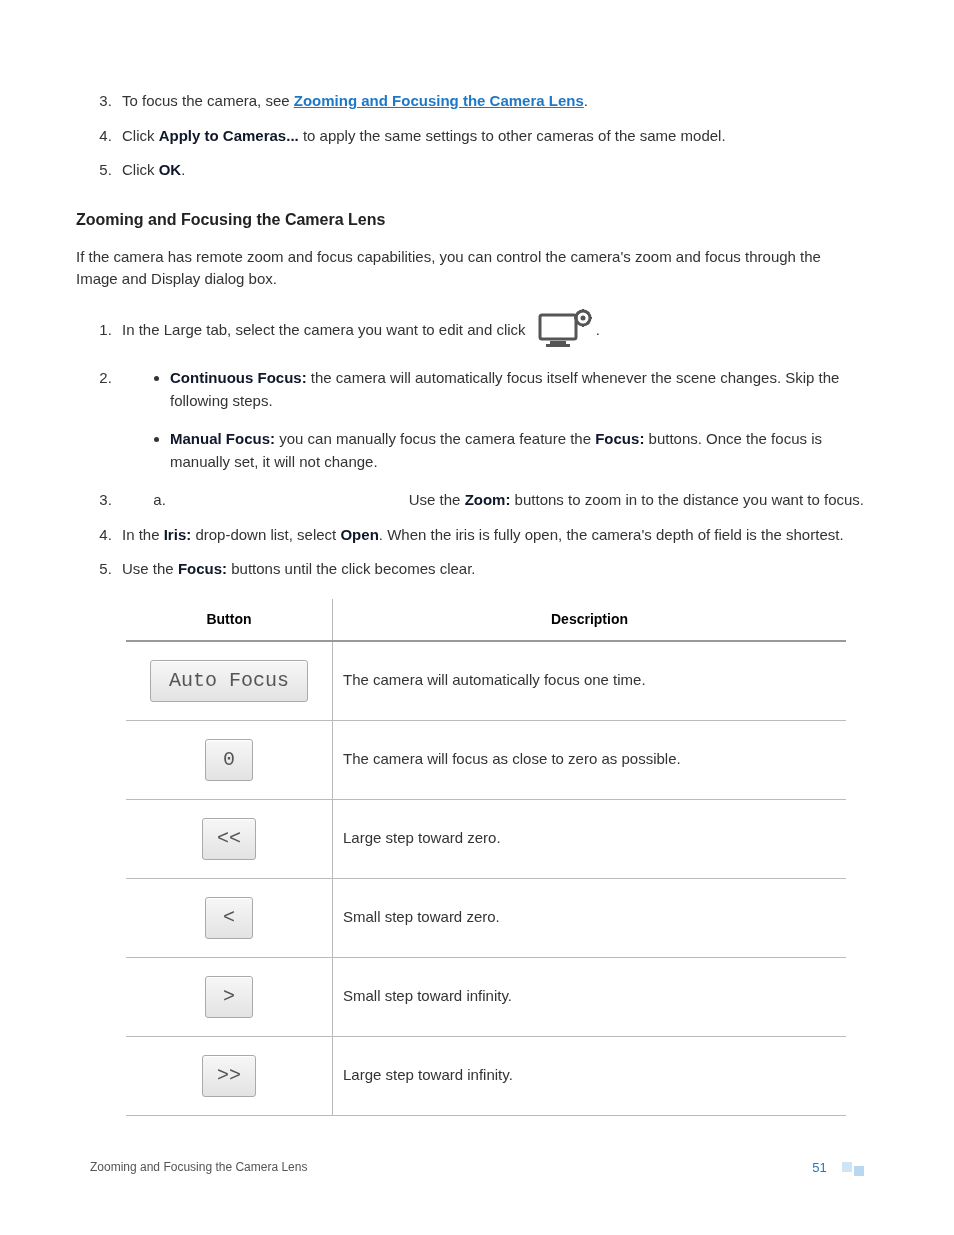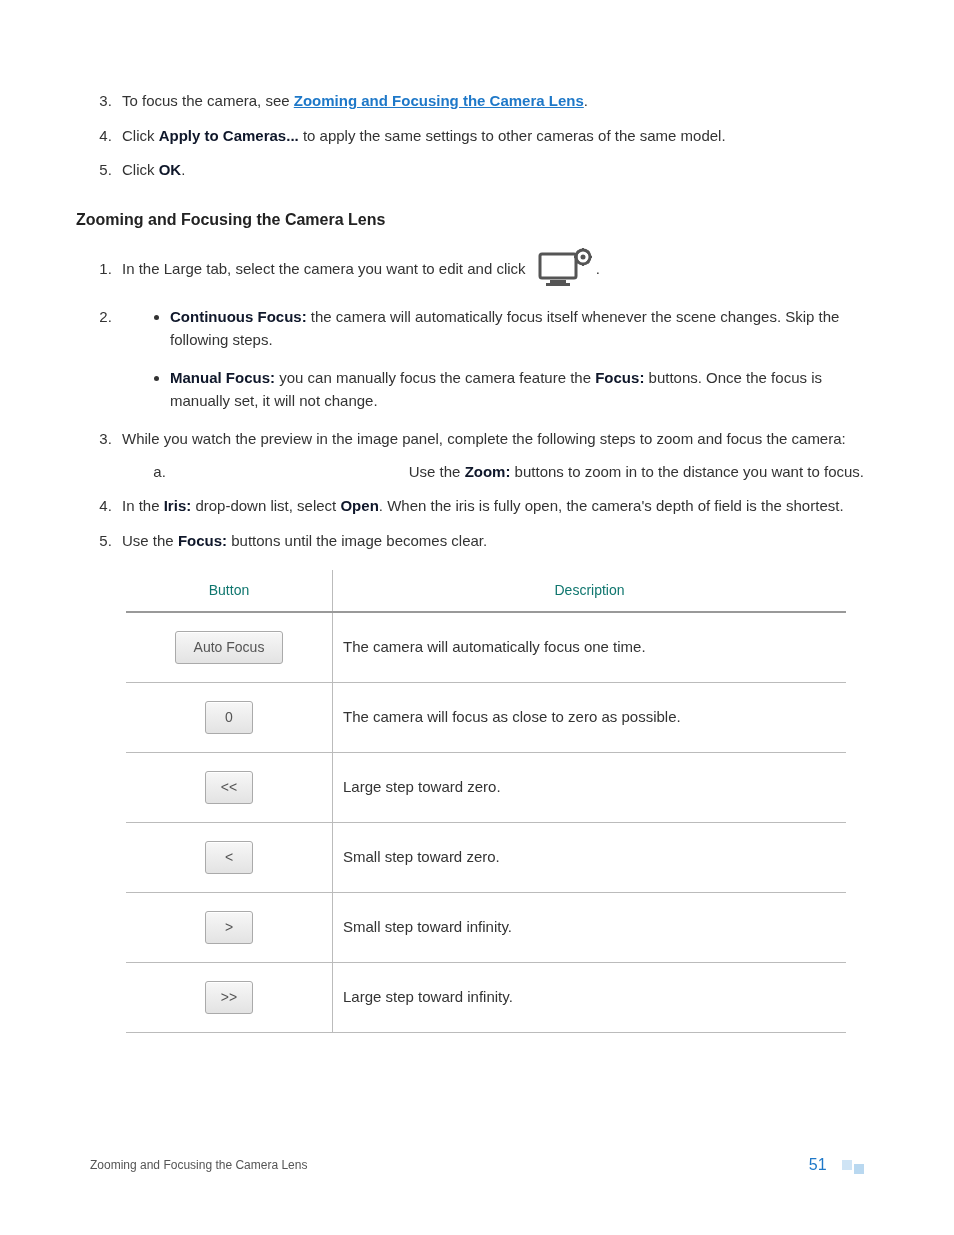--- a/index.html
+++ b/index.html
@@ -72,61 +72,61 @@
     font-size:16px;
     color:#444;
     margin:20px 0 8px 60px;
   }
   table.focus{
     border-collapse:collapse;
     width:720px;
     margin-left:50px;
   }
   table.focus th{
-    font-weight:400;
+    font-weight:700;
     font-size:14px;
     text-align:center;
     padding:10px 8px;
     border-bottom:2px solid #999;
-    color:#0f766e;
+    color:#000000;
   }
   table.focus th:first-child{border-right:1px solid #bbb;width:190px;}
   table.focus td{
     padding:18px 10px;
     border-bottom:1px solid #bbb;
     font-size:15px;
     vertical-align:middle;
   }
   table.focus td.btncell{
     border-right:1px solid #bbb;
     text-align:center;
   }
   .ui-btn{
     display:inline-block;
     border:1px solid #aaa;
     border-radius:3px;
     background:linear-gradient(#f7f7f7,#e3e3e3);
     color:#555;
-    font-size:14px;
+    font-size:20px;
     padding:5px 14px;
     min-width:18px;
     box-shadow:0 1px 0 #fff inset;
-    font-family:Liberation Sans, sans-serif;
+    font-family:Liberation Mono, monospace;
   }
   .ui-btn.wide{padding:5px 18px;}
   .footer{
     position:absolute;
     left:90px;right:90px;bottom:58px;
     font-size:12px;
     color:#555;
     display:flex;
     justify-content:space-between;
     align-items:center;
   }
-  .footer .num{color:#1e78c8;font-size:16px;margin-right:12px;}
+  .footer .num{color:#1e78c8;font-size:13px;margin-right:12px;}
   .footer .mark{
     display:inline-flex;gap:2px;
   }
   .footer .mark span{
     width:10px;height:10px;background:#cfe4f5;display:inline-block;
   }
   .footer .mark span:nth-child(2){background:#b9d8f0;position:relative;top:4px;}
 </style>
 </head>
 <body>
@@ -140,20 +140,21 @@
     <li>
       <span>Click </span><b class="strong">Apply to Cameras...</b><span> to apply the same settings to other cameras of the same model.</span>
     </li>
     <li>
       <span>Click </span><b class="strong">OK</b><span>.</span>
     </li>
   </ol>
 
   <h3 class="section">Zooming and Focusing the Camera Lens</h3>
 
+  <p class="para">If the camera has remote zoom and focus capabilities, you can control the camera's zoom and focus through the Image and Display dialog box.</p>
 
   <ol class="second">
     <li>
       <span>In the Large tab, select the camera you want to edit and click </span><span class="monitor-icon">
         <svg width="56" height="42" viewBox="0 0 56 42">
           <rect x="4" y="8" width="36" height="24" rx="2" fill="none" stroke="#555" stroke-width="3"></rect>
           <rect x="14" y="34" width="16" height="3" fill="#555"></rect>
           <rect x="10" y="37" width="24" height="3" fill="#555"></rect>
           <g transform="translate(40,2)">
             <circle cx="7" cy="9" r="7" fill="none" stroke="#555" stroke-width="3"></circle>
@@ -174,32 +175,31 @@
       <ul class="bullets">
         <li>
           <b class="strong">Continuous Focus:</b><span> the camera will automatically focus itself whenever the scene changes. Skip the following steps.</span>
         </li>
         <li>
           <b class="strong">Manual Focus:</b><span> you can manually focus the camera feature the </span><b class="strong">Focus:</b><span> buttons. Once the focus is manually set, it will not change.</span>
         </li>
       </ul>
     </li>
     <li>
-      <span>While you watch the preview in the image panel, complete the following steps to zoom and focus the camera:</span>
       <ol class="alpha">
         <li>
           <span>Use the </span><b class="strong">Zoom:</b><span> buttons to zoom in to the distance you want to focus.</span>
         </li>
       </ol>
     </li>
     <li>
       <span>In the </span><b class="strong">Iris:</b><span> drop-down list, select </span><b class="strong">Open</b><span>. When the iris is fully open, the camera's depth of field is the shortest.</span>
     </li>
     <li>
-      <span>Use the </span><b class="strong">Focus:</b><span> buttons until the image becomes clear.</span>
+      <span>Use the </span><b class="strong">Focus:</b><span> buttons until the click becomes clear.</span>
     </li>
   </ol>
 
 
   <table class="focus">
     <thead>
       <tr>
         <th>Button</th>
         <th>Description</th>
       </tr>

